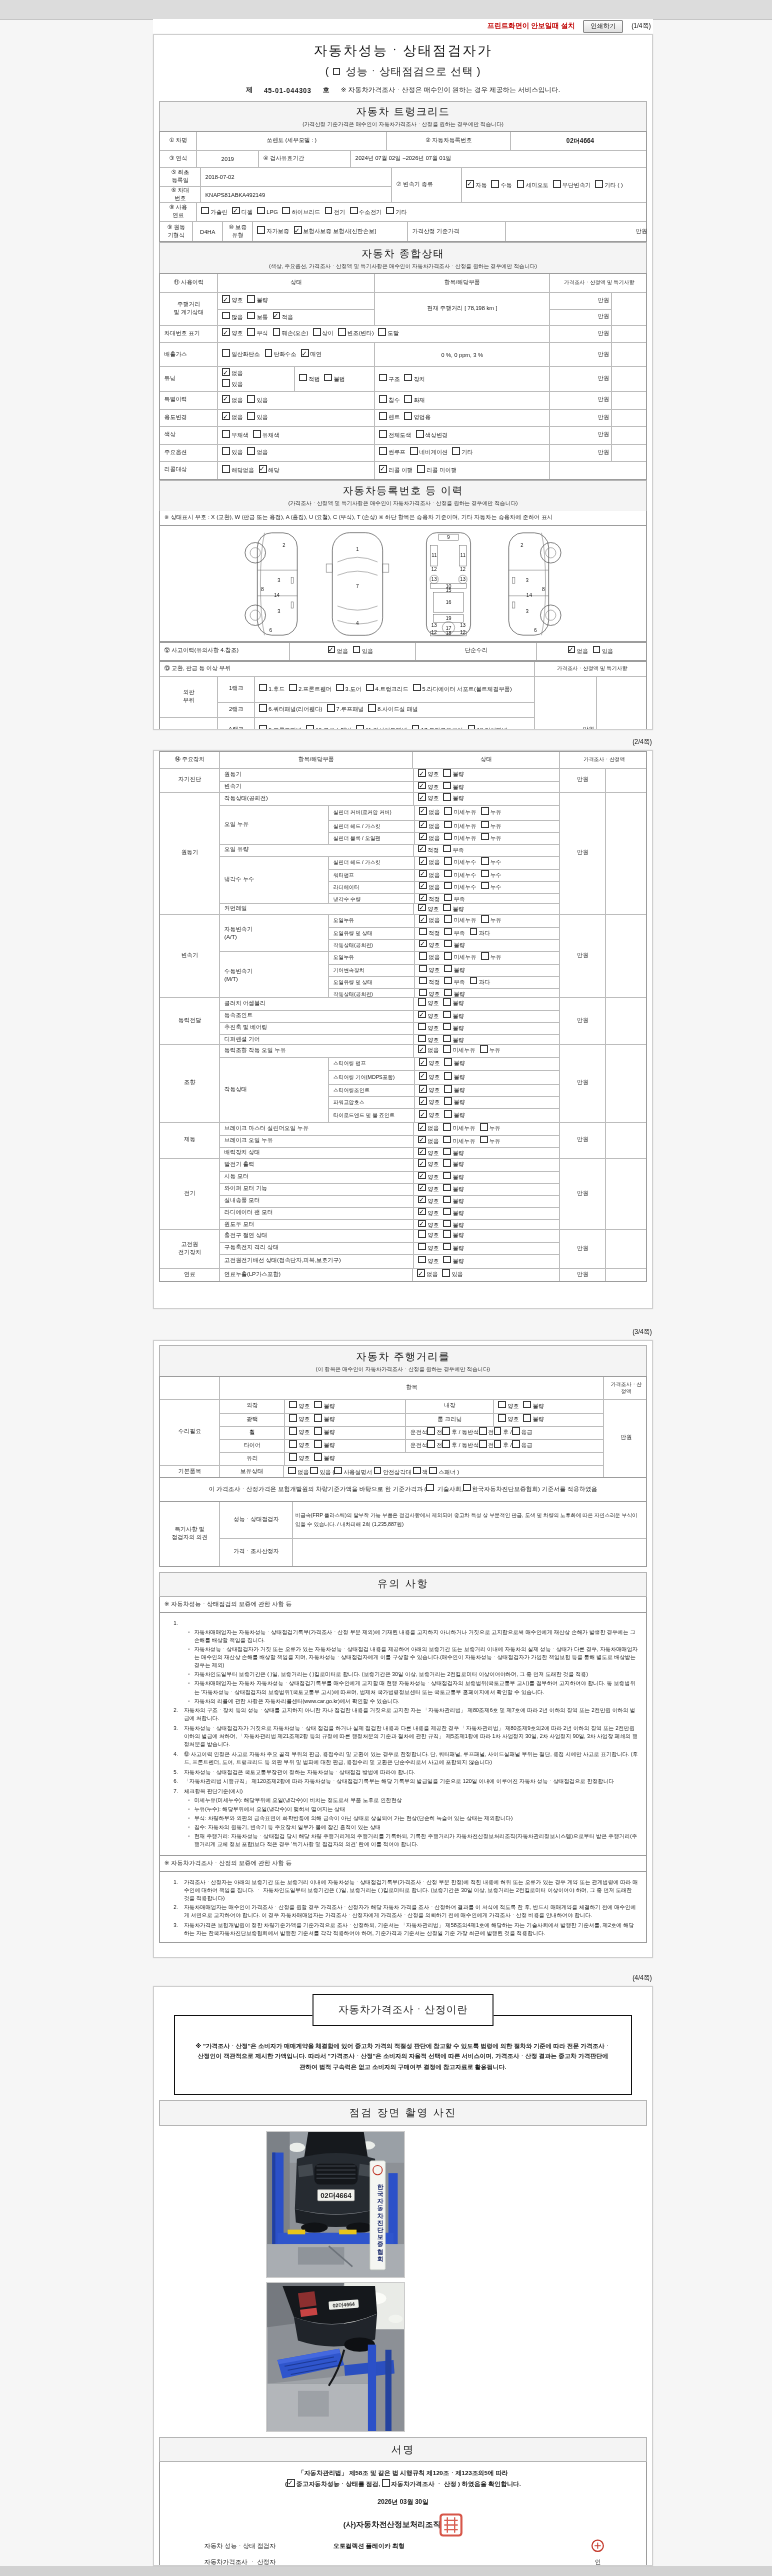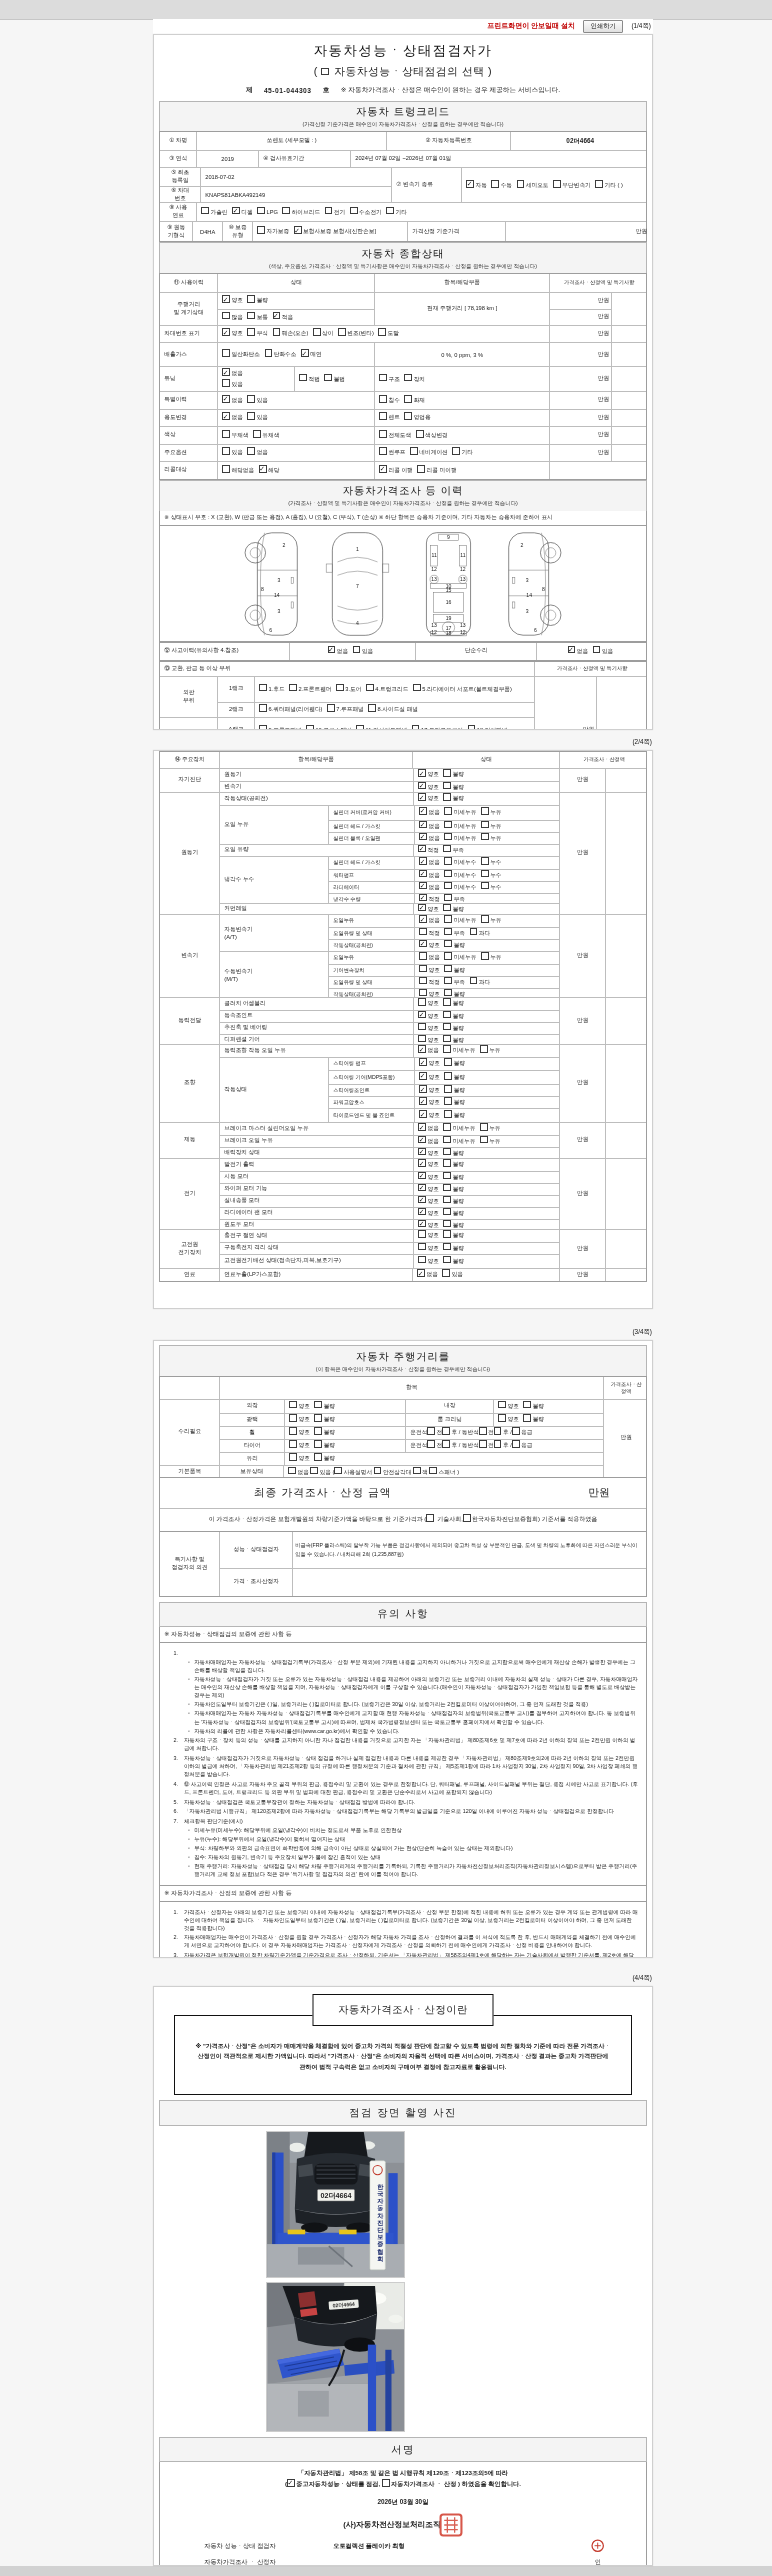--- a/index.html
+++ b/index.html
@@ -92,21 +92,21 @@
 <div class="wrap">
 
   <div class="toolbar">
     <span class="install">프린트화면이 안보일때 설치</span>
     <button class="btn-print">인쇄하기</button>
     <span class="pageno">(1/4쪽)</span>
   </div>
 
   <div class="sheet" style="height:696px">
     <div class="doc-title">자동차성능ㆍ상태점검자가</div>
-    <div class="doc-sub"><span class="mix"><span>( </span><span class="cb"></span><span> 자동차성능ㆍ상태점검의 선택  )</span></span></div>
+    <div class="doc-sub"><span class="mix"><span>( </span><span class="cb"></span><span> 성능ㆍ상태점검으로 선택  )</span></span></div>
     <div class="doc-no">
       <span>제</span>
       <span class="num">45-01-044303</span>
       <span>호</span>
       <span style="font-weight:normal">※ 자동차가격조사ㆍ산정은 매수인이 원하는 경우 제공하는 서비스입니다.</span>
     </div>
 
     <div class="sec-hd">
       <div class="sec-t">자동차 트렁크리드</div>
       <div class="sec-s">(가격산정 기준가격은 매수인이 자동차가격조사ㆍ산정을 원하는 경우에만 적습니다)</div>
@@ -222,21 +222,21 @@
           <div class="r" style="height: 17.5px;">
             <div class="c al pl" style="flex: 0 0 57px; width: 57px;">리콜대상</div>
             <div class="c al pl" style="flex: 0 0 157px; width: 157px;"><span class="opts"><span class="opt"><span class="cb"></span>해당없음</span><span class="opt"><span class="cb on"></span>해당</span></span></div>
             <div class="c al pl" style="flex: 0 0 175px; width: 175px;"><span class="opts"><span class="opt"><span class="cb on"></span>리콜 이행</span><span class="opt"><span class="cb"></span>리콜 미이행</span></span></div>
             <div class="c" style="flex: 0 0 99px; width: 99px;"></div>
           </div>
         </div>
       </div>
 
     <div class="sec-hd">
-      <div class="sec-t">자동차가격조사 등 이력</div>
+      <div class="sec-t">자동차등록번호 등 이력</div>
       <div class="sec-s">(가격조사ㆍ산정액 및 특기사항은 매수인이 자동차가격조사ㆍ산정을 원하는 경우에만 적습니다)</div>
     </div>
     <div class="notes">※ 상태표시 부호 : X (교환), W (판금 또는 용접), A (흠집), U (요철), C (부식), T (손상)
 ※ 하단 항목은 승용차 기준이며, 기타 자동차는 승용차에 준하여 표시</div>
 
     <div class="diag-box">
       <svg id="dg-sideL" width="64" height="108" viewBox="0 0 125 210">
         <rect class="outline" x="30" y="5" width="78" height="200" rx="28"></rect>
         <path class="outline2" d="M30,78 L108,78 M30,128 L108,128 M44,5 Q36,40 36,105 Q36,170 44,205"></path>
         <circle class="outline" cx="26" cy="44" r="20" fill="#fff"></circle>
@@ -429,24 +429,20 @@
 정액</div>
           </div>
           <div class="r" style="height: 78px;">
             <div class="c vwrap" style="flex: 0 0 443px; width: 443px;"><div class="r" style="height: 65px;"><div class="c" style="flex: 0 0 59px; width: 59px;">수리필요</div><div class="c vwrap" style="flex: 0 0 384px; width: 384px;"><div class="r" style="height: 13px;"><div class="c" style="flex: 0 0 64px; width: 64px;">외장</div><div class="c al pl" style="flex: 0 0 121px; width: 121px;"><span class="opts"><span class="opt"><span class="cb"></span>양호</span><span class="opt"><span class="cb"></span>불량</span></span></div><div class="c" style="flex: 0 0 88px; width: 88px;">내장</div><div class="c al pl" style="flex: 0 0 111px; width: 111px;"><span class="opts"><span class="opt"><span class="cb"></span>양호</span><span class="opt"><span class="cb"></span>불량</span></span></div></div><div class="r" style="height: 13px;"><div class="c" style="flex: 0 0 64px; width: 64px;">광택</div><div class="c al pl" style="flex: 0 0 121px; width: 121px;"><span class="opts"><span class="opt"><span class="cb"></span>양호</span><span class="opt"><span class="cb"></span>불량</span></span></div><div class="c" style="flex: 0 0 88px; width: 88px;">룸 크리닝</div><div class="c al pl" style="flex: 0 0 111px; width: 111px;"><span class="opts"><span class="opt"><span class="cb"></span>양호</span><span class="opt"><span class="cb"></span>불량</span></span></div></div><div class="r" style="height: 13px;"><div class="c" style="flex: 0 0 64px; width: 64px;">휠</div><div class="c al pl" style="flex: 0 0 121px; width: 121px;"><span class="opts"><span class="opt"><span class="cb"></span>양호</span><span class="opt"><span class="cb"></span>불량</span></span></div><div class="c al pl" style="flex: 0 0 198px; width: 198px;"><span class="mix"><span>운전석</span><span class="cb"></span><span>전</span><span class="cb"></span><span>후 / 동반석</span><span class="cb"></span><span>전</span><span class="cb"></span><span>후 /</span><span class="cb"></span><span>응급</span></span></div></div><div class="r" style="height: 13px;"><div class="c" style="flex: 0 0 64px; width: 64px;">타이어</div><div class="c al pl" style="flex: 0 0 121px; width: 121px;"><span class="opts"><span class="opt"><span class="cb"></span>양호</span><span class="opt"><span class="cb"></span>불량</span></span></div><div class="c al pl" style="flex: 0 0 198px; width: 198px;"><span class="mix"><span>운전석</span><span class="cb"></span><span>전</span><span class="cb"></span><span>후 / 동반석</span><span class="cb"></span><span>전</span><span class="cb"></span><span>후 /</span><span class="cb"></span><span>응급</span></span></div></div><div class="r" style="height: 13.4px;"><div class="c" style="flex: 0 0 64px; width: 64px;">유리</div><div class="c al pl" style="flex: 0 0 319px; width: 319px;"><span class="opts"><span class="opt"><span class="cb"></span>양호</span><span class="opt"><span class="cb"></span>불량</span></span></div></div></div></div><div class="r" style="height: 13.4px;"><div class="c" style="flex: 0 0 59px; width: 59px;">기본품목</div><div class="c" style="flex: 0 0 64px; width: 64px;">보유상태</div><div class="c al pl" style="flex: 0 0 319px; width: 319px;"><span class="mix"><span class="cb"></span><span>없음  </span><span class="cb"></span><span>있음 (</span><span class="cb"></span><span>사용설명서 </span><span class="cb"></span><span>안전삼각대 </span><span class="cb"></span><span>잭 </span><span class="cb"></span><span>스패너 )</span></span></div></div></div>
             <div class="c" style="flex: 0 0 45px; width: 45px;">만원</div>
           </div>
         </div>
       </div>
 
     <div class="tbl" style="border-top:none">
-      <div class="r" style="height:30px">
-        <div class="c" style="flex:0 0 325px;font-size:10.8px;letter-spacing:1px">최종 가격조사ㆍ산정 금액</div>
-        <div class="c ar" style="flex:1;font-size:10.8px;padding-right:36px;border-left:none">만원</div>
-      </div>
       <div class="r" style="height:23px">
         <div class="c" style="flex:1;font-size:6px"><span class="mix"><span>이 가격조사ㆍ산정가격은 보험개발원의 차량기준가액을 바탕으로 한 기준가격과 (</span><span class="cb"></span><span> 기술사회,</span><span class="cb"></span><span>한국자동차진단보증협회) 기준서를 적용하였음</span></span></div>
       </div>
     </div>
 
     <div class="tbl" style="border-top:none">
       <div class="r" style="height:64px">
         <div class="c" style="flex:0 0 59px">특기사항 및
 점검자의 의견</div>
         <div class="c vwrap" style="flex:1">

